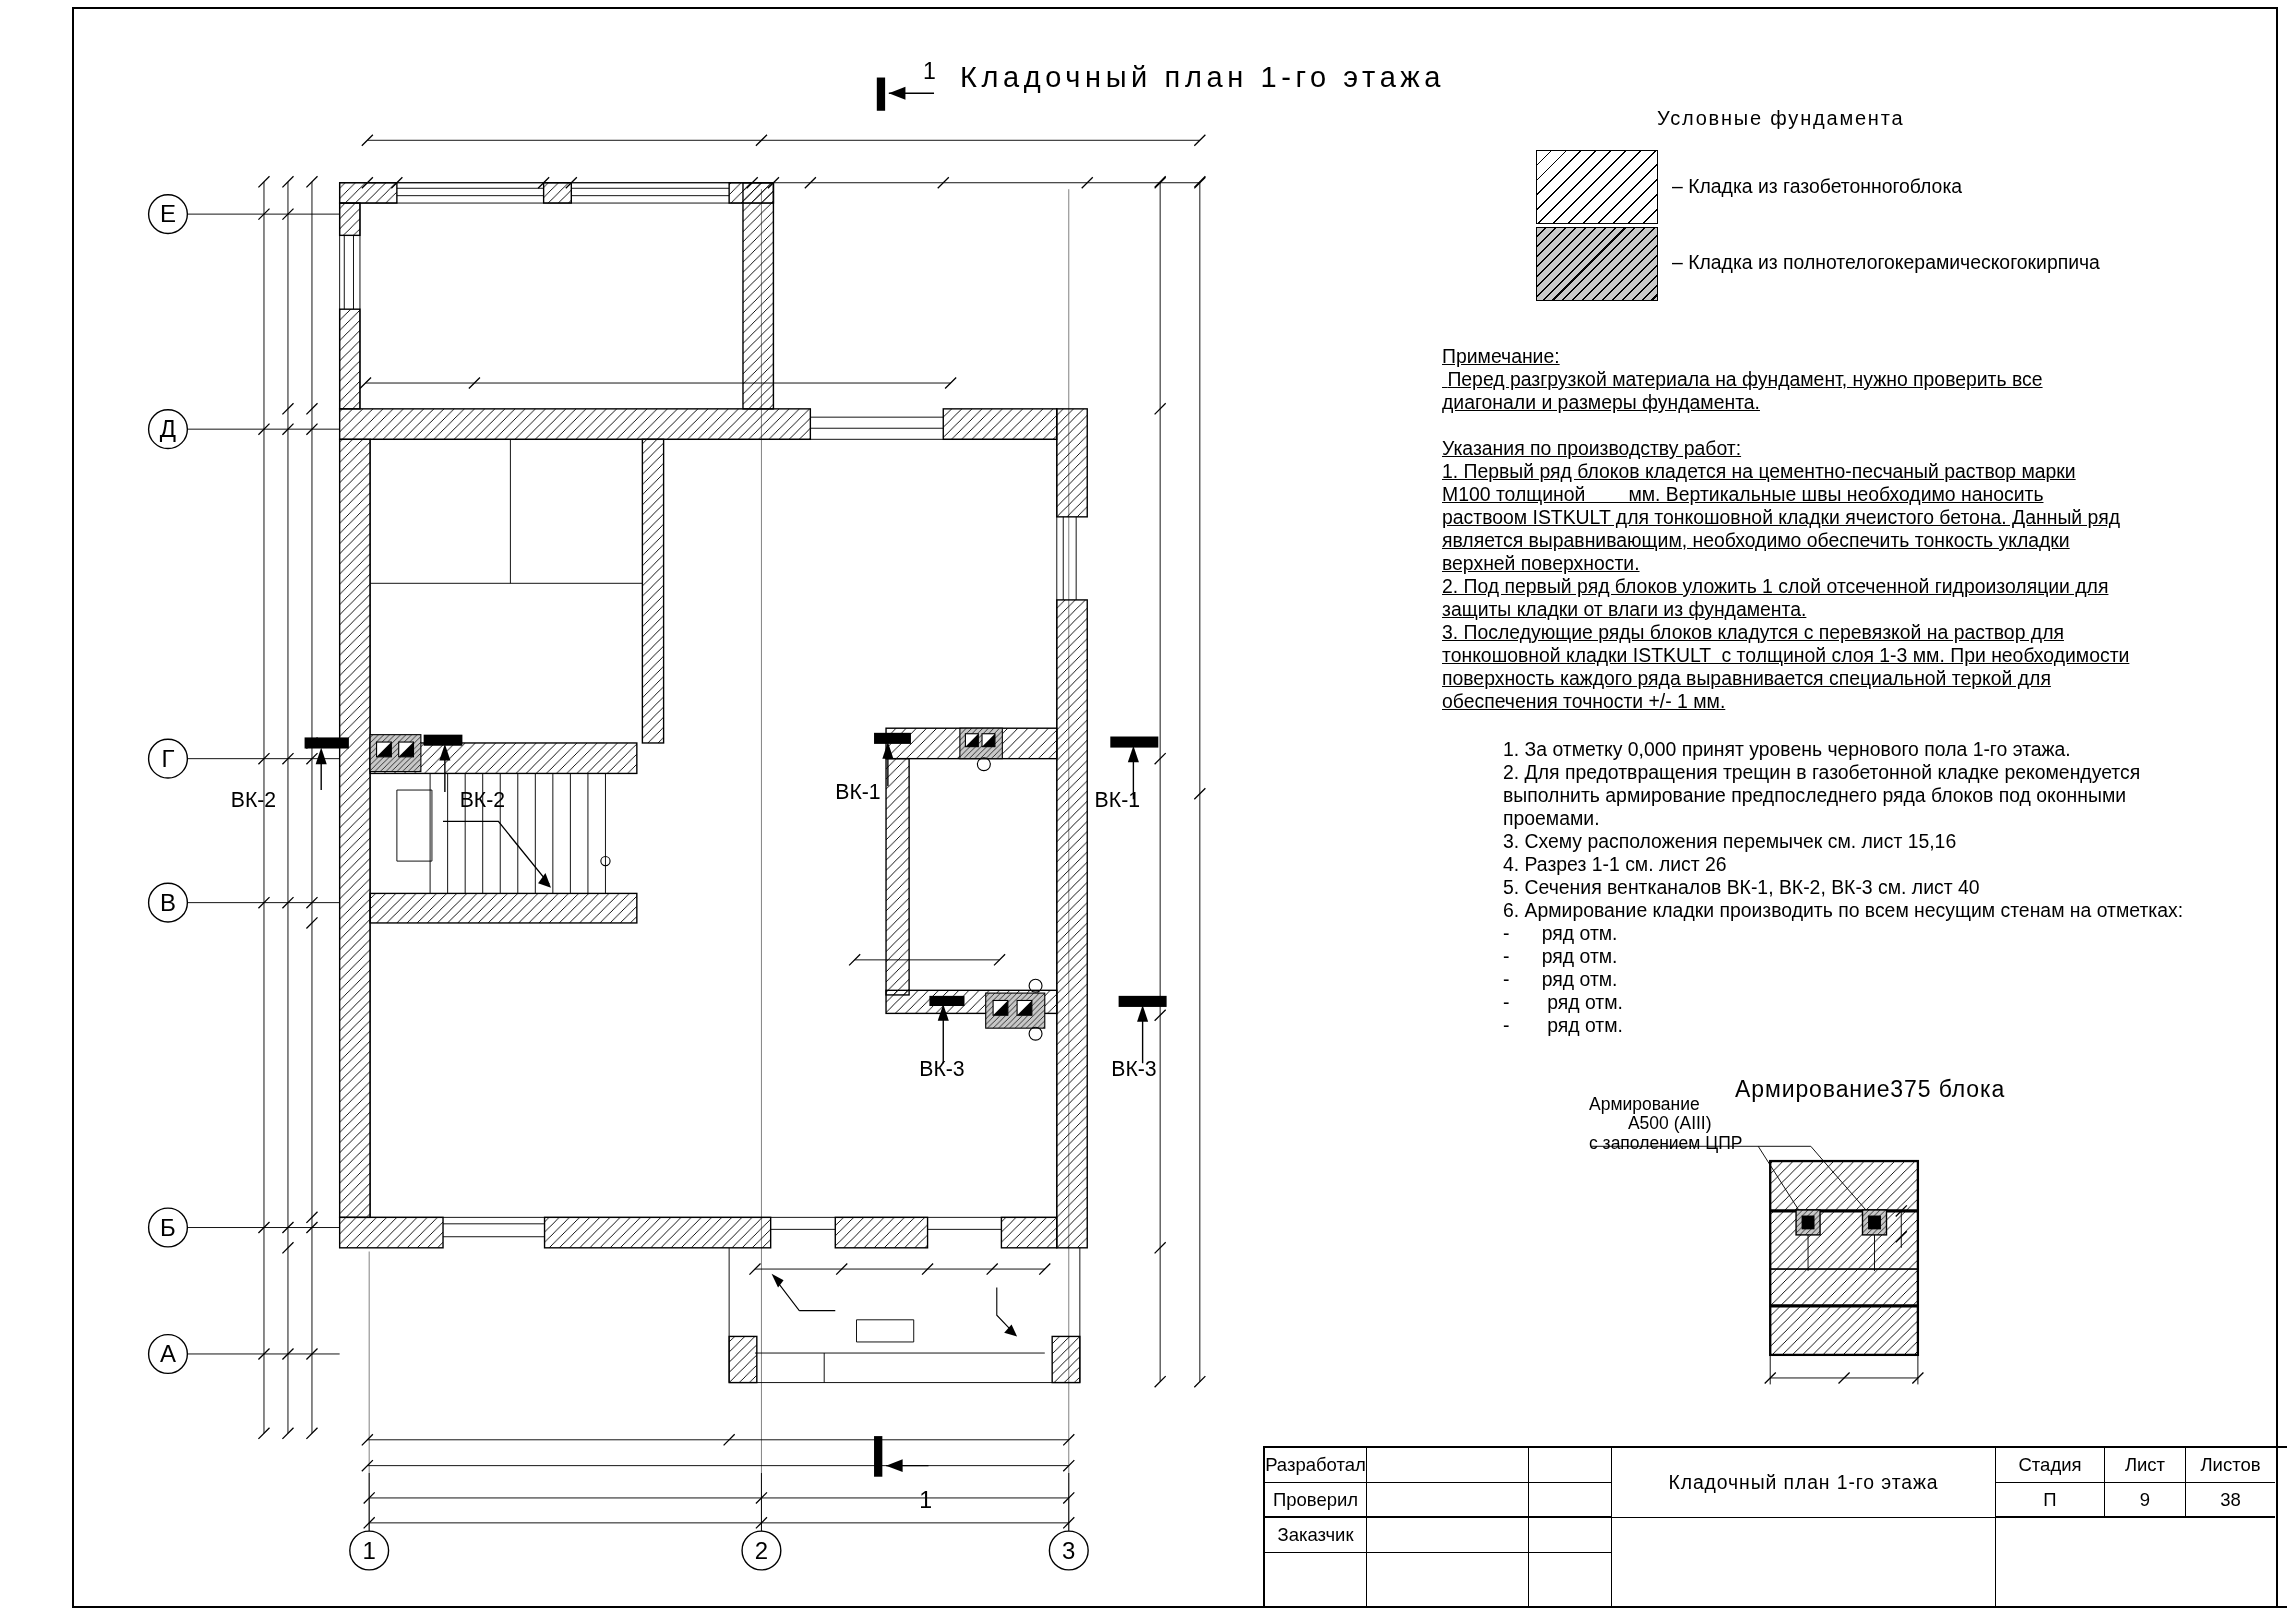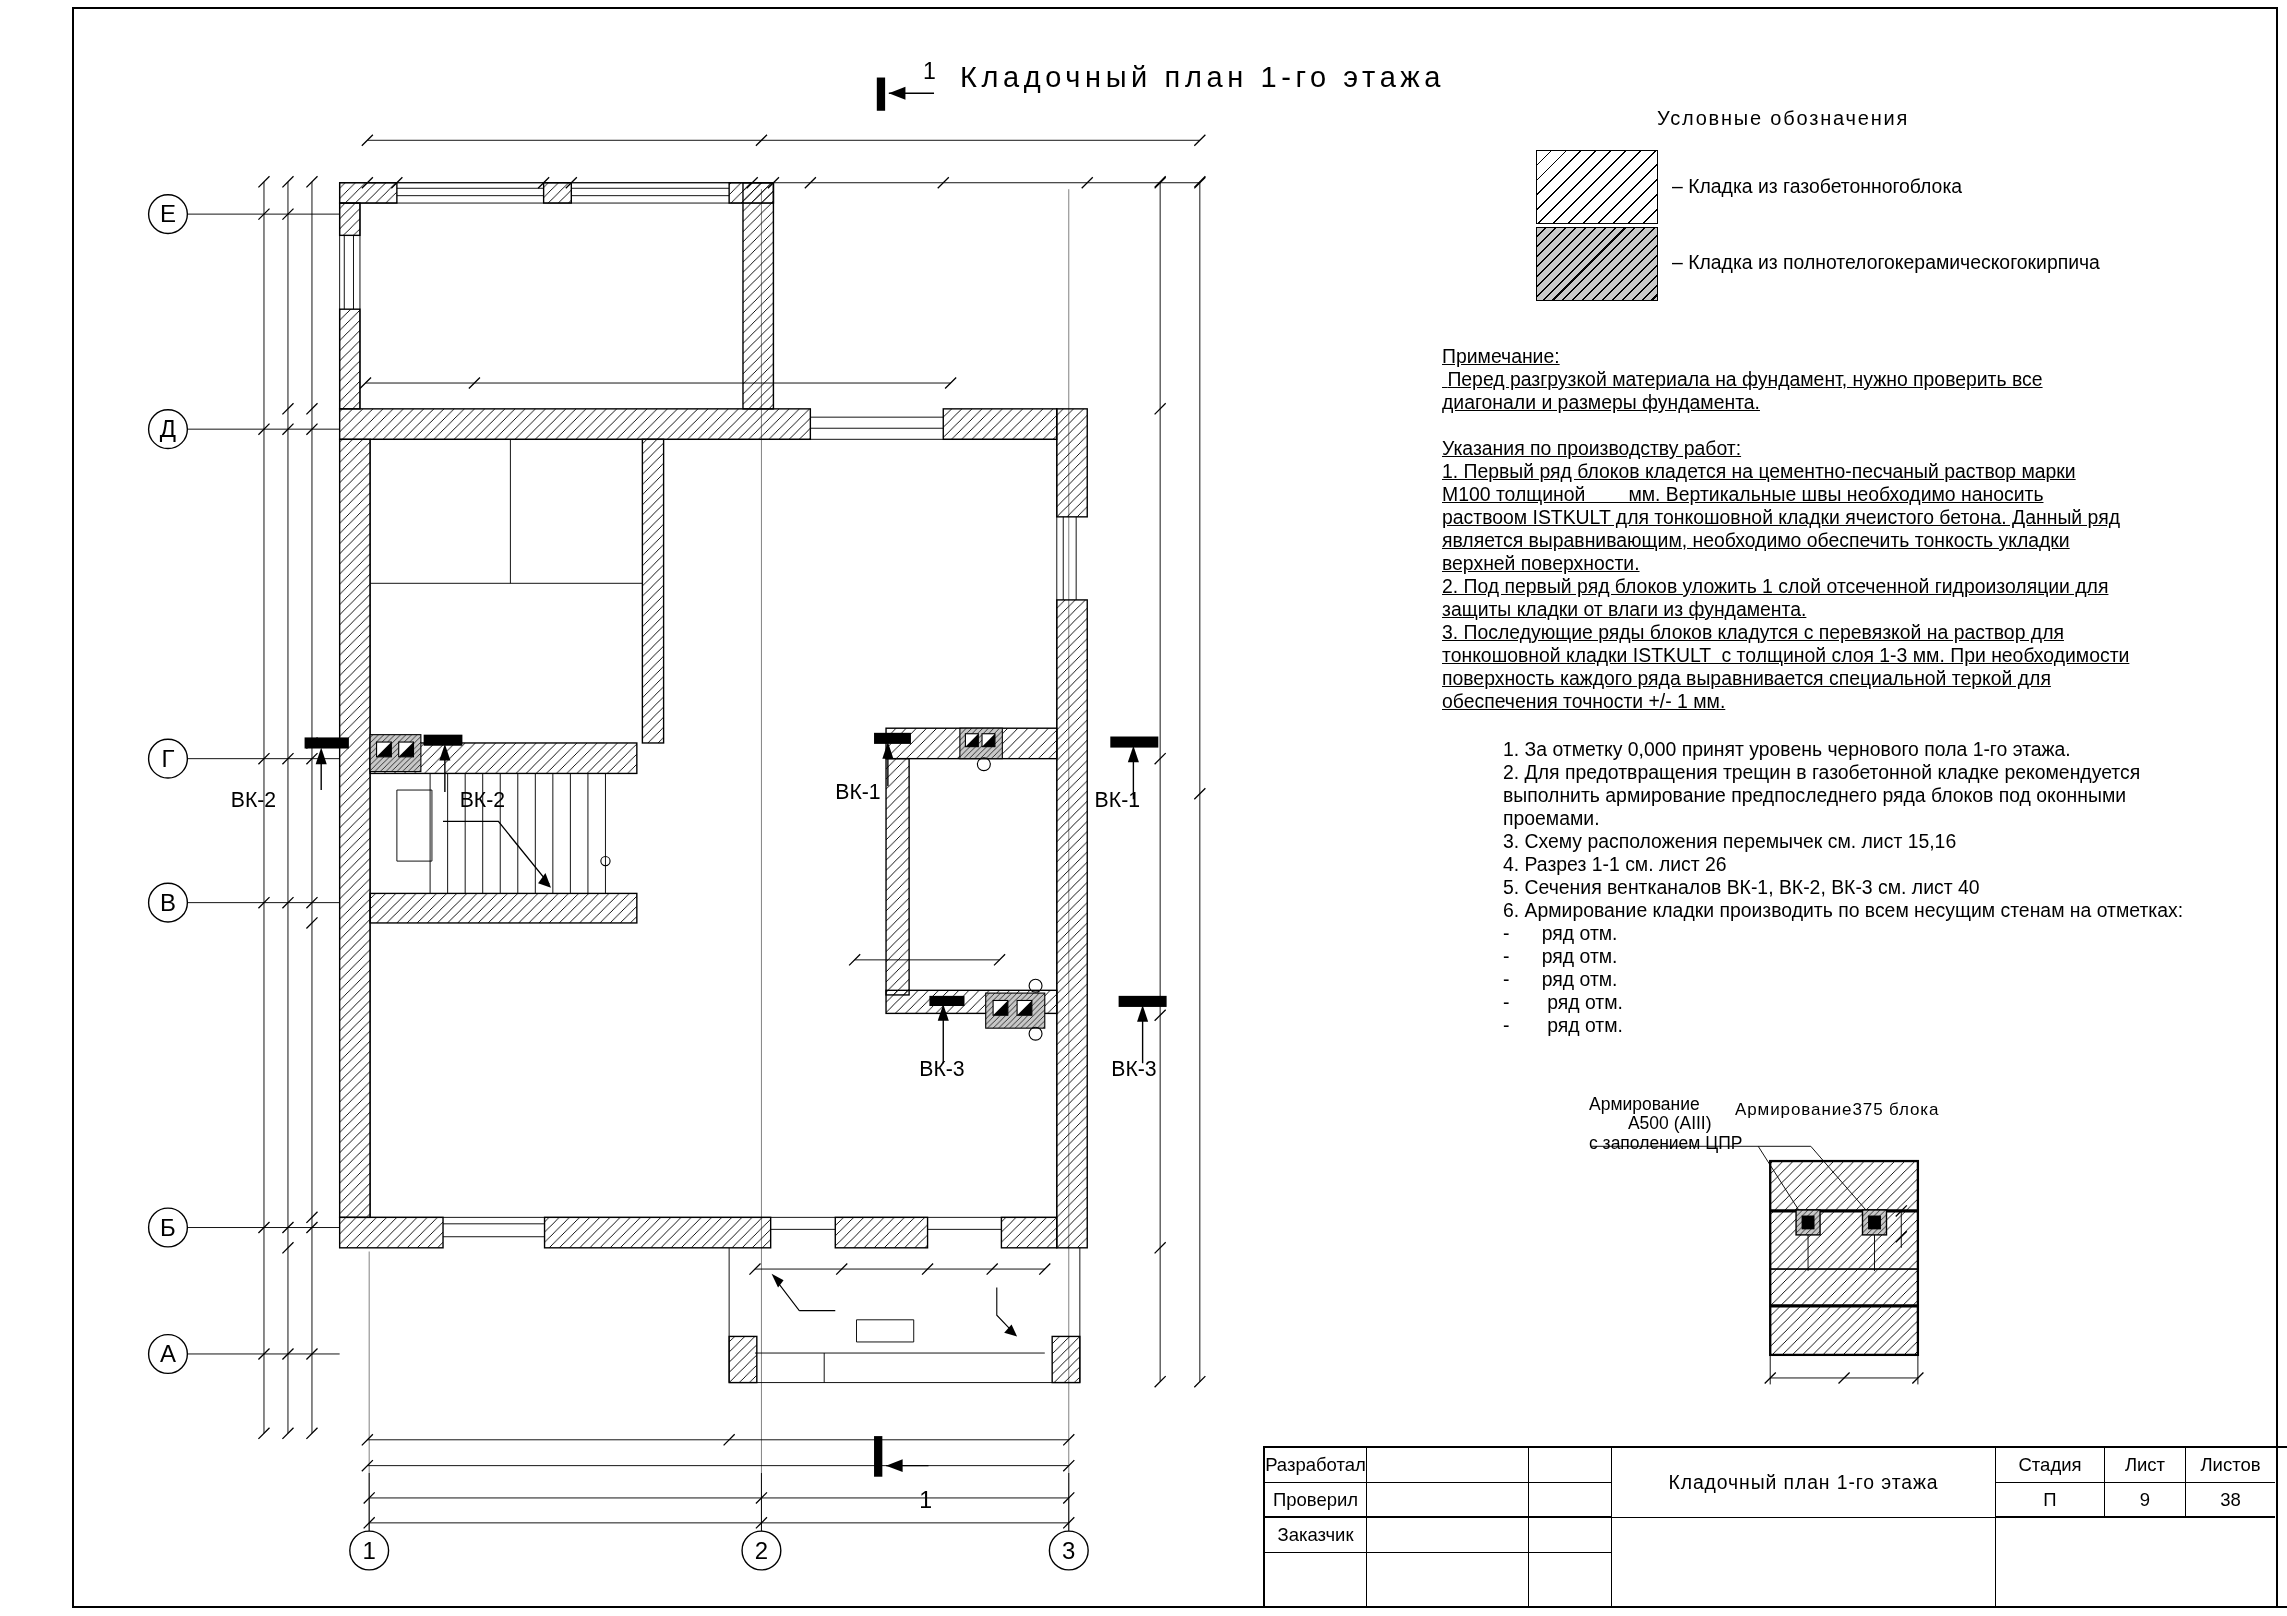--- a/index.html
+++ b/index.html
@@ -16,21 +16,21 @@
   #sw-gas   { left:1536px; top:150px; background:repeating-linear-gradient(135deg,#fff 0 9.2px,#000 9.2px 10.6px); }
   #sw-brick { left:1536px; top:227px; background:repeating-linear-gradient(135deg,#c8c8c8 0 5.5px,#000 5.5px 7px); }
   .legend-label { left:1672px; font-size:19.4px; white-space:nowrap; }
   #legend-label-0 { top:175px; }
   #legend-label-1 { top:251px;text-align:right; }
 
   .textblock { white-space:pre-wrap; font-size:19.4px; line-height:23px; }
   #notes   { left:1442px; top:345px; width:729px;text-decoration:underline; }
   #remarks { left:1503px; top:738px; width:748px; }
 
-  #detail-title { left:1735px; top:1100px; font-size:17px; letter-spacing:0.9px; white-space:nowrap; }
+  #detail-title { left:1735px; top:1076px; font-size:23px; letter-spacing:0.9px; white-space:nowrap; }
   #detail-label { left:1589px; top:1095px; font-size:17.5px; line-height:19.4px; white-space:pre-wrap; }
 
   #titleblock { left:1263px; top:1446px; width:1132px; height:162px; border:2.8px solid #000;
     display:grid; grid-template-columns:102px 162px 83px 384px 109px 81px 89px;
     grid-template-rows:35px 35px 35px auto; }
   .cell { display:flex; align-items:center; justify-content:center; font-size:18.5px; overflow:hidden; }
   .br { border-right:1.8px solid #000; } .bb { border-bottom:1.8px solid #000; } .bbt { border-bottom:2.8px solid #000; }
   #doc-title-cell { grid-column:4; grid-row:1/3; font-size:19.4px; letter-spacing:0.9px; }
   #big-empty-cell { grid-column:4; grid-row:3/5; }
   #logo-cell { grid-column:5/8; grid-row:3/5; }
@@ -254,21 +254,21 @@
       <rect x="2018" y="1311" width="26" height="27" fill="url(#hb)" stroke-width="1.5"></rect>
       <rect x="2024" y="1317" width="14" height="15" fill="#000" stroke="none"></rect>
       <path d="M1959,1338 V1377 M2031,1338 V1377 M2060,1312 V1352" stroke-width="1" fill="none"></path>
       <path d="M1918,1468 V1500 M2078,1468 V1500 M1918,1493 H2078" stroke-width="1" fill="none"></path>
       <path d="M1912,1499 l12,-12 M1992,1499 l12,-12 M2072,1499 l12,-12 M2054,1346 l12,-12 M2054,1318 l12,-12" stroke-width="1.4" fill="none"></path>
     </g>
   </svg>
 
   <div id="sheet-title" class="abs">Кладочный план 1-го этажа</div>
 
-  <div id="legend-title" class="abs">Условные обозначения</div>
+  <div id="legend-title" class="abs">Условные фундамента</div>
   <div id="sw-gas" class="abs sw"></div>
   <div id="legend-label-0" class="abs legend-label">– Кладка из газобетонногоблока</div>
   <div id="sw-brick" class="abs sw"></div>
   <div id="legend-label-1" class="abs legend-label">– Кладка из полнотелогокерамическогокирпича</div>
 
   <div id="notes" class="abs textblock">Примечание:
  Перед разгрузкой материала на фундамент, нужно проверить все
 диагонали и размеры фундамента.
 
 Указания по производству работ:

